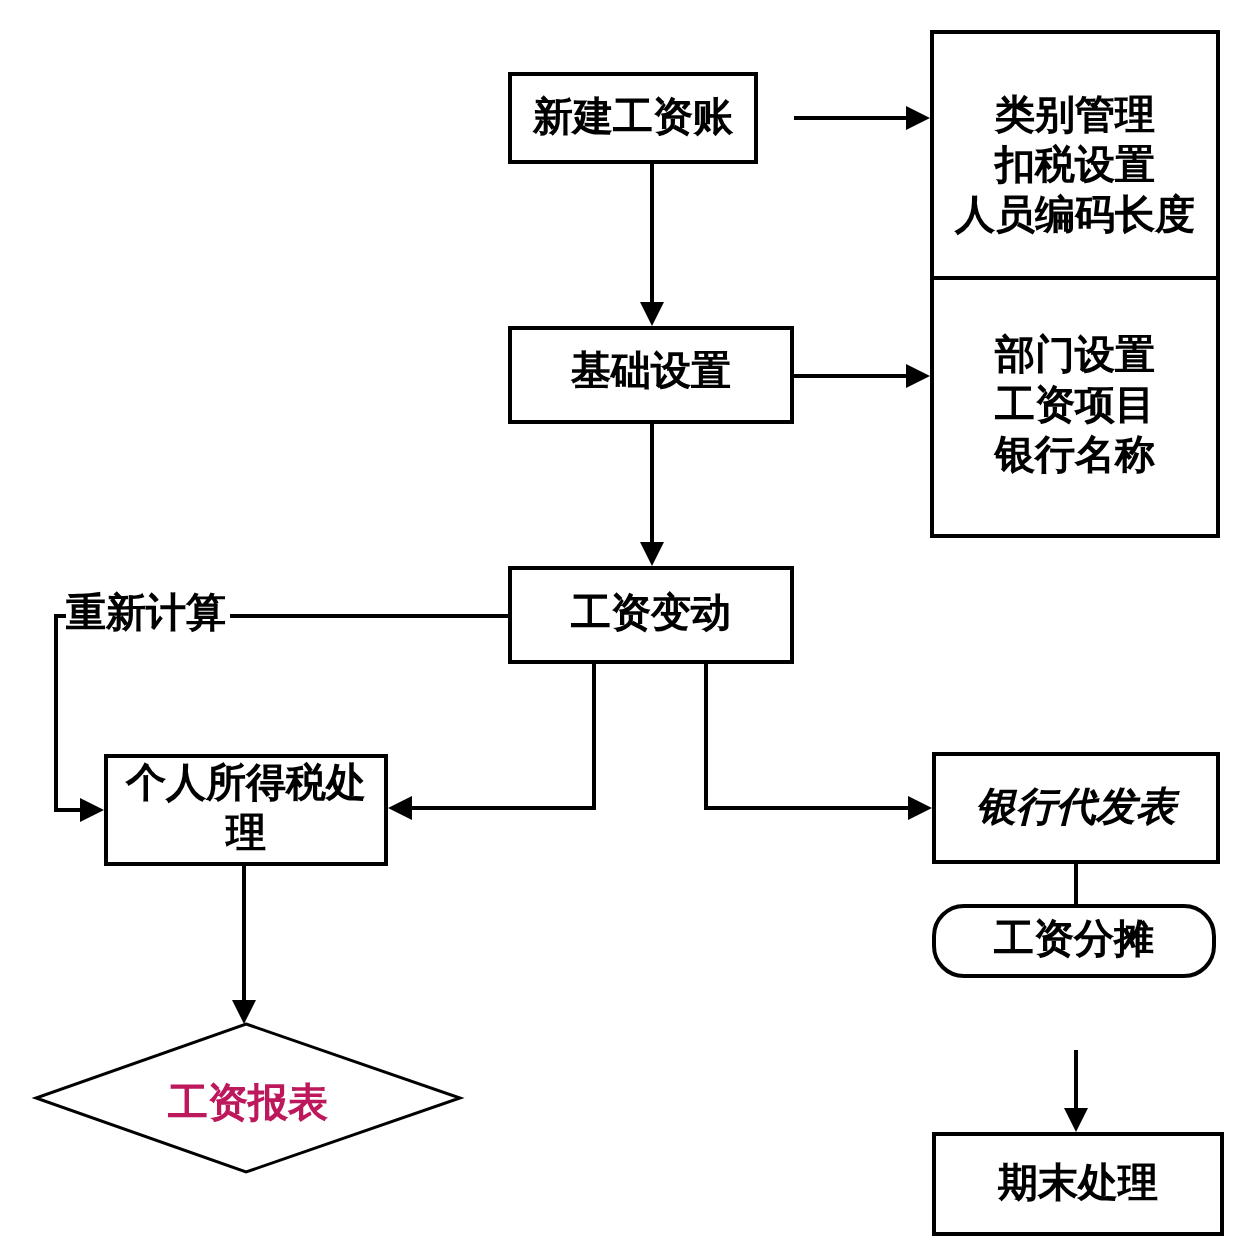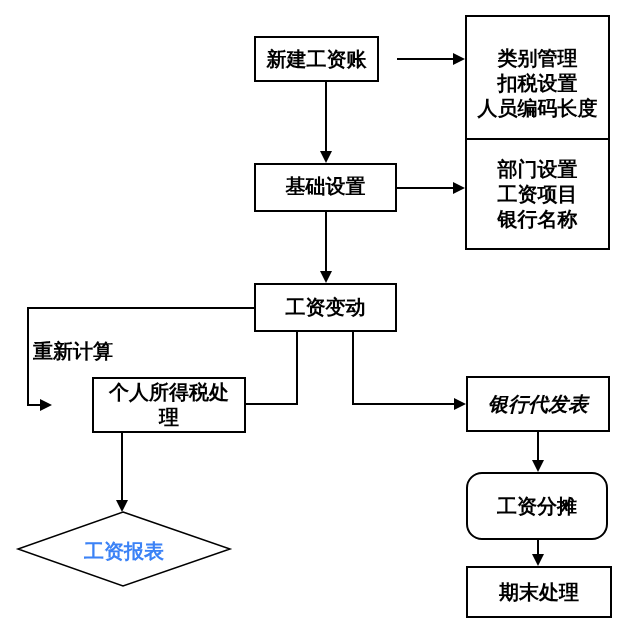--- a/index.html
+++ b/index.html
@@ -44,36 +44,36 @@
     color: #000000;
     background: #ffffff;
     white-space: nowrap;
     z-index: 2;
     line-height: 22px;
   }
   .diamond-label {
     position: absolute;
     font-weight: bold;
     font-size: 20px;
-    color: #3b82f6;
+    color: #be185d;
     text-align: center;
     z-index: 3;
     background: transparent;
   }
   
   #n-new-payroll   { left: 254px; top: 36px;  width: 125px; height: 46px; text-align: right; }
   #n-params1       { left: 465px; top: 4px;   width: 145px; height: 136px; margin-top: 11px; }
   #n-basic-setup   { left: 254px; top: 163px; width: 143px; height: 49px; font-family: Liberation Mono, monospace; }
-  #n-params2       { left: 465px; top: 138px; width: 145px; height: 112px; }
+  #n-params2       { left: 465px; top: 138px; width: 145px; height: 131px; }
   #n-salary-change { left: 254px; top: 283px; width: 143px; height: 49px; }
-  #n-income-tax    { left: 52px;  top: 377px; width: 154px; height: 56px; margin-left: 40px; }
+  #n-income-tax    { left: 52px;  top: 377px; width: 142px; height: 56px; }
   #n-bank-payroll  { left: 466px; top: 376px; width: 144px; height: 56px; font-style: italic; }
-  #n-allocation    { left: 466px; top: 472px; width: 142px; height: 68px; border-radius: 16px; }
+  #n-allocation    { left: 466px; top: 452px; width: 142px; height: 37px; border-radius: 16px; }
   #n-period-end    { left: 466px; top: 566px; width: 146px; height: 52px; }
-  #lbl-recalc      { left: 33px;  top: 296px; padding-right: 2px; margin-top: 44px; }
+  #lbl-recalc      { left: 33px;  top: 296px; padding-right: 2px; }
   #lbl-report      { left: 18px;  top: 538px; width: 212px; }
 </style>
 </head>
 <body>
 
 <div id="canvas">
 
   <svg id="wires" viewBox="0 0 629 622" xmlns="http://www.w3.org/2000/svg">
     <g stroke="#000000" stroke-width="2" fill="none">
 

